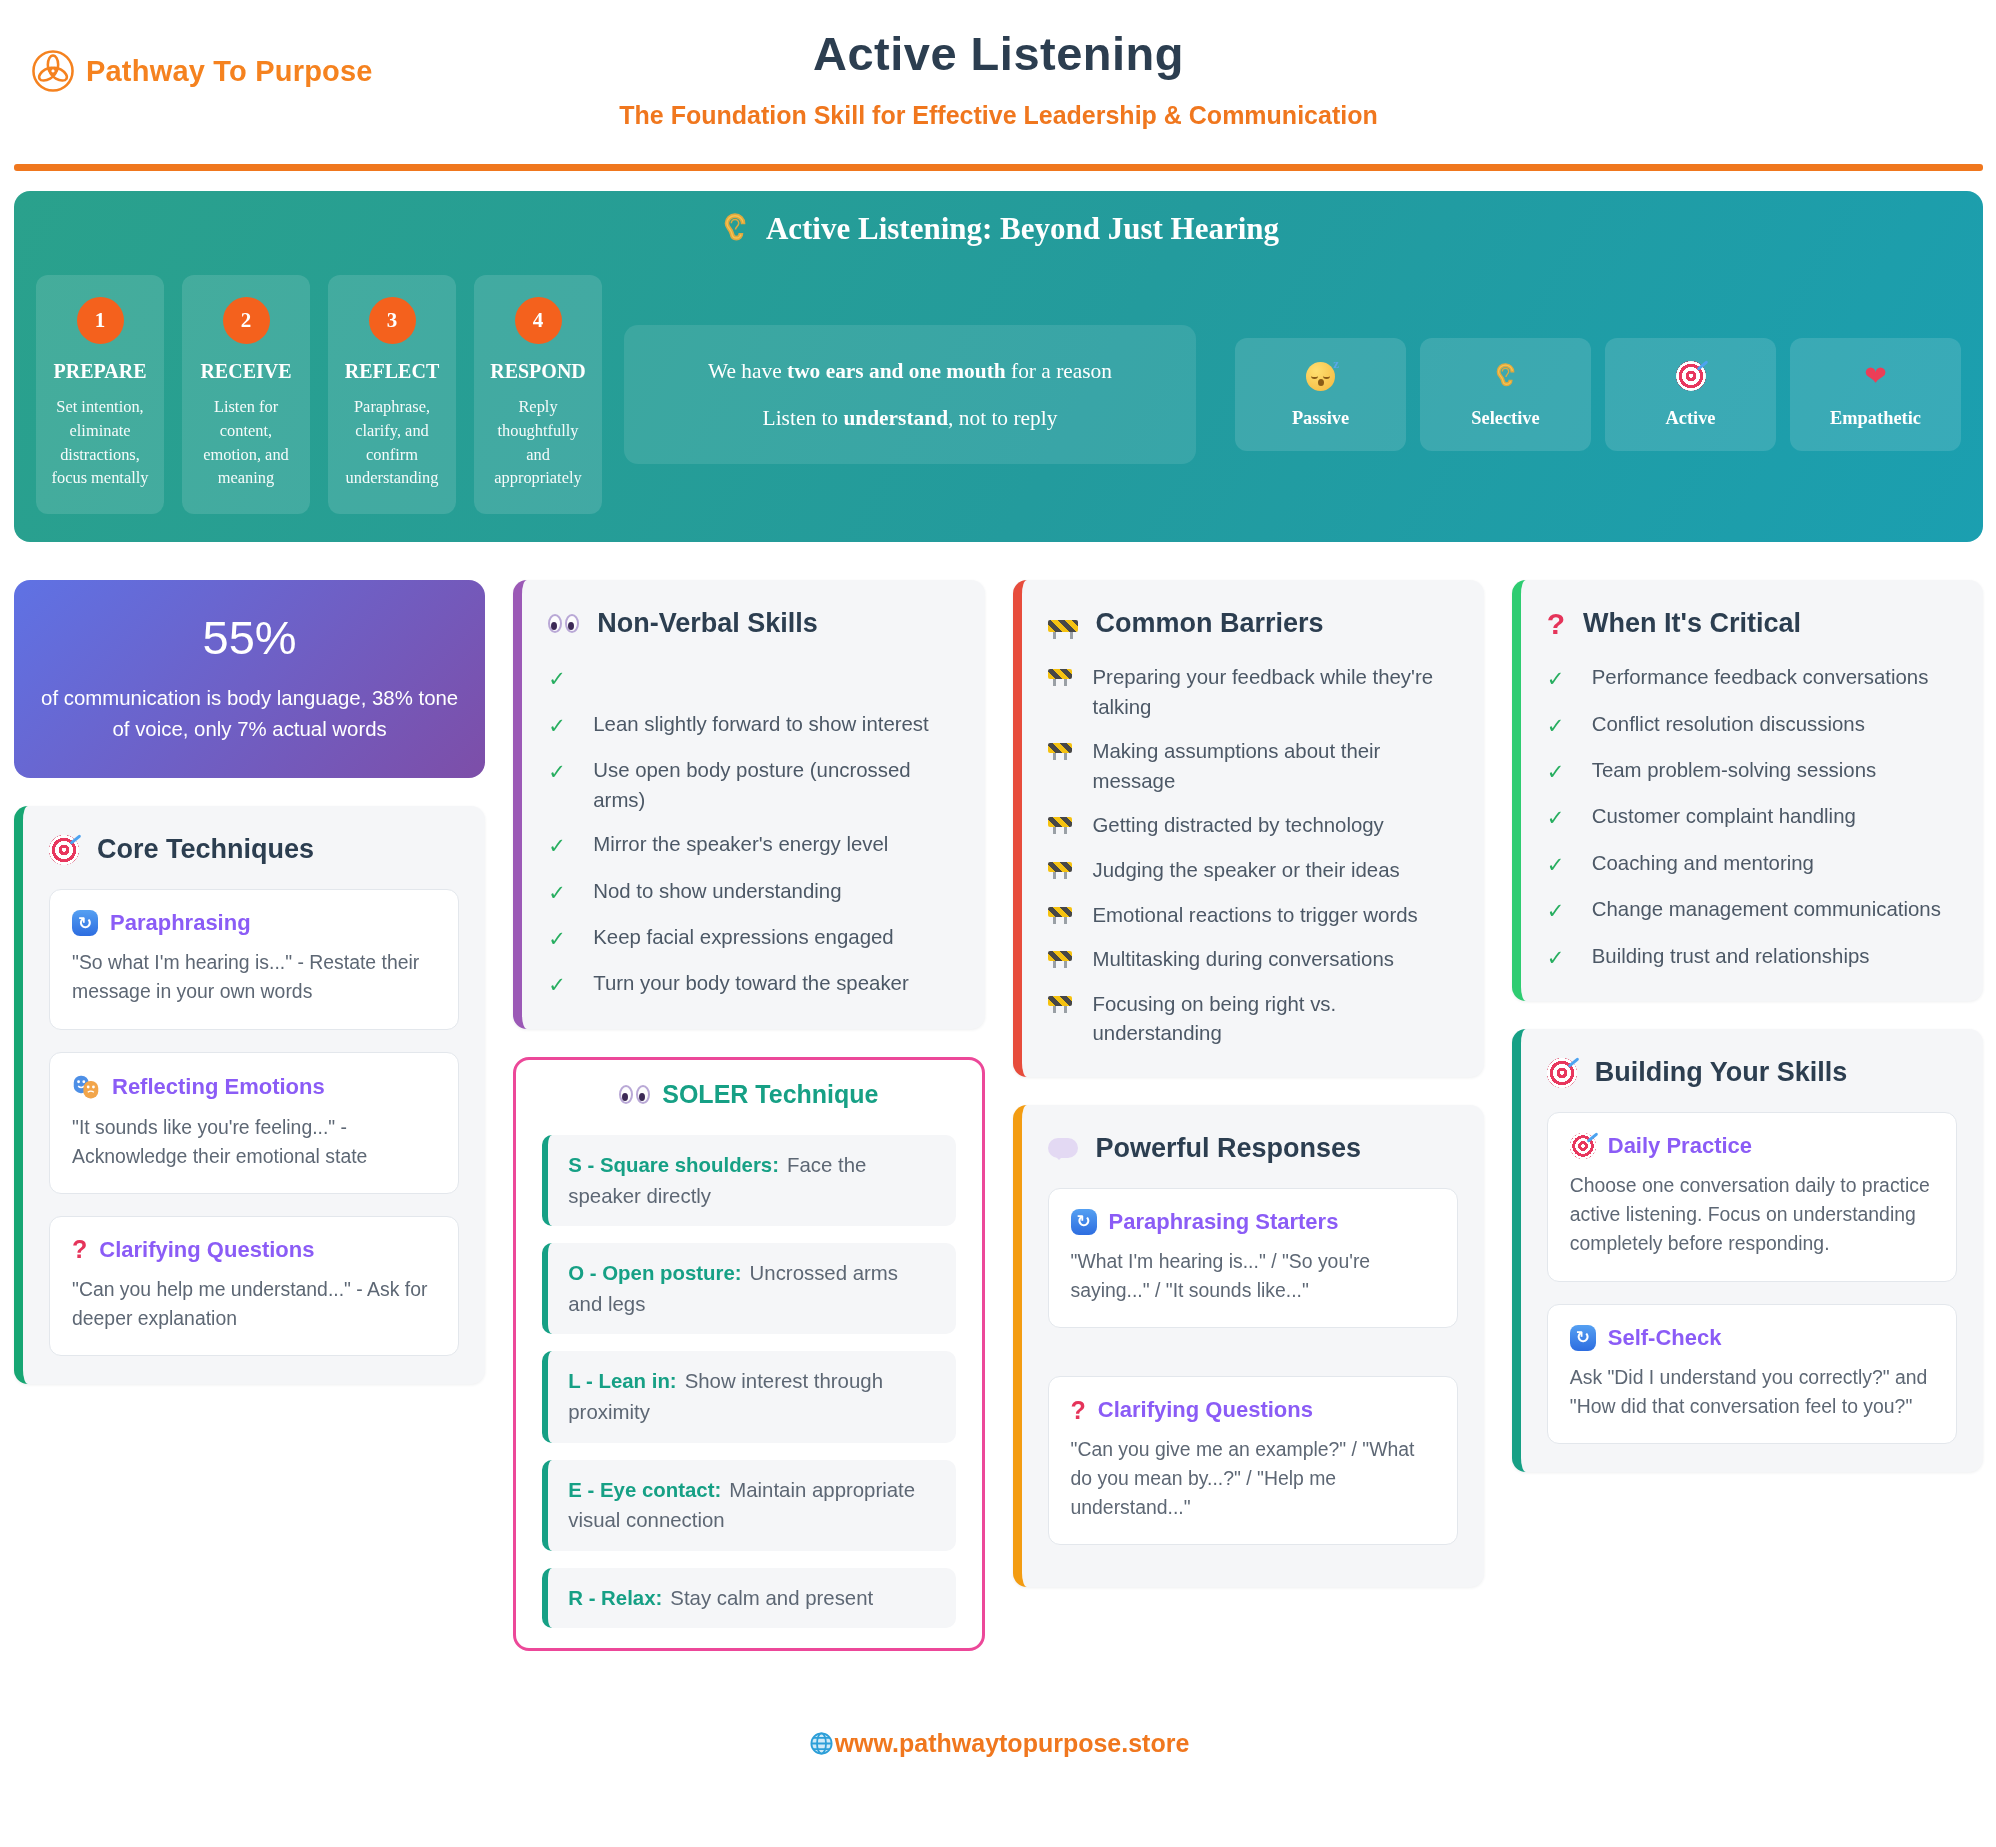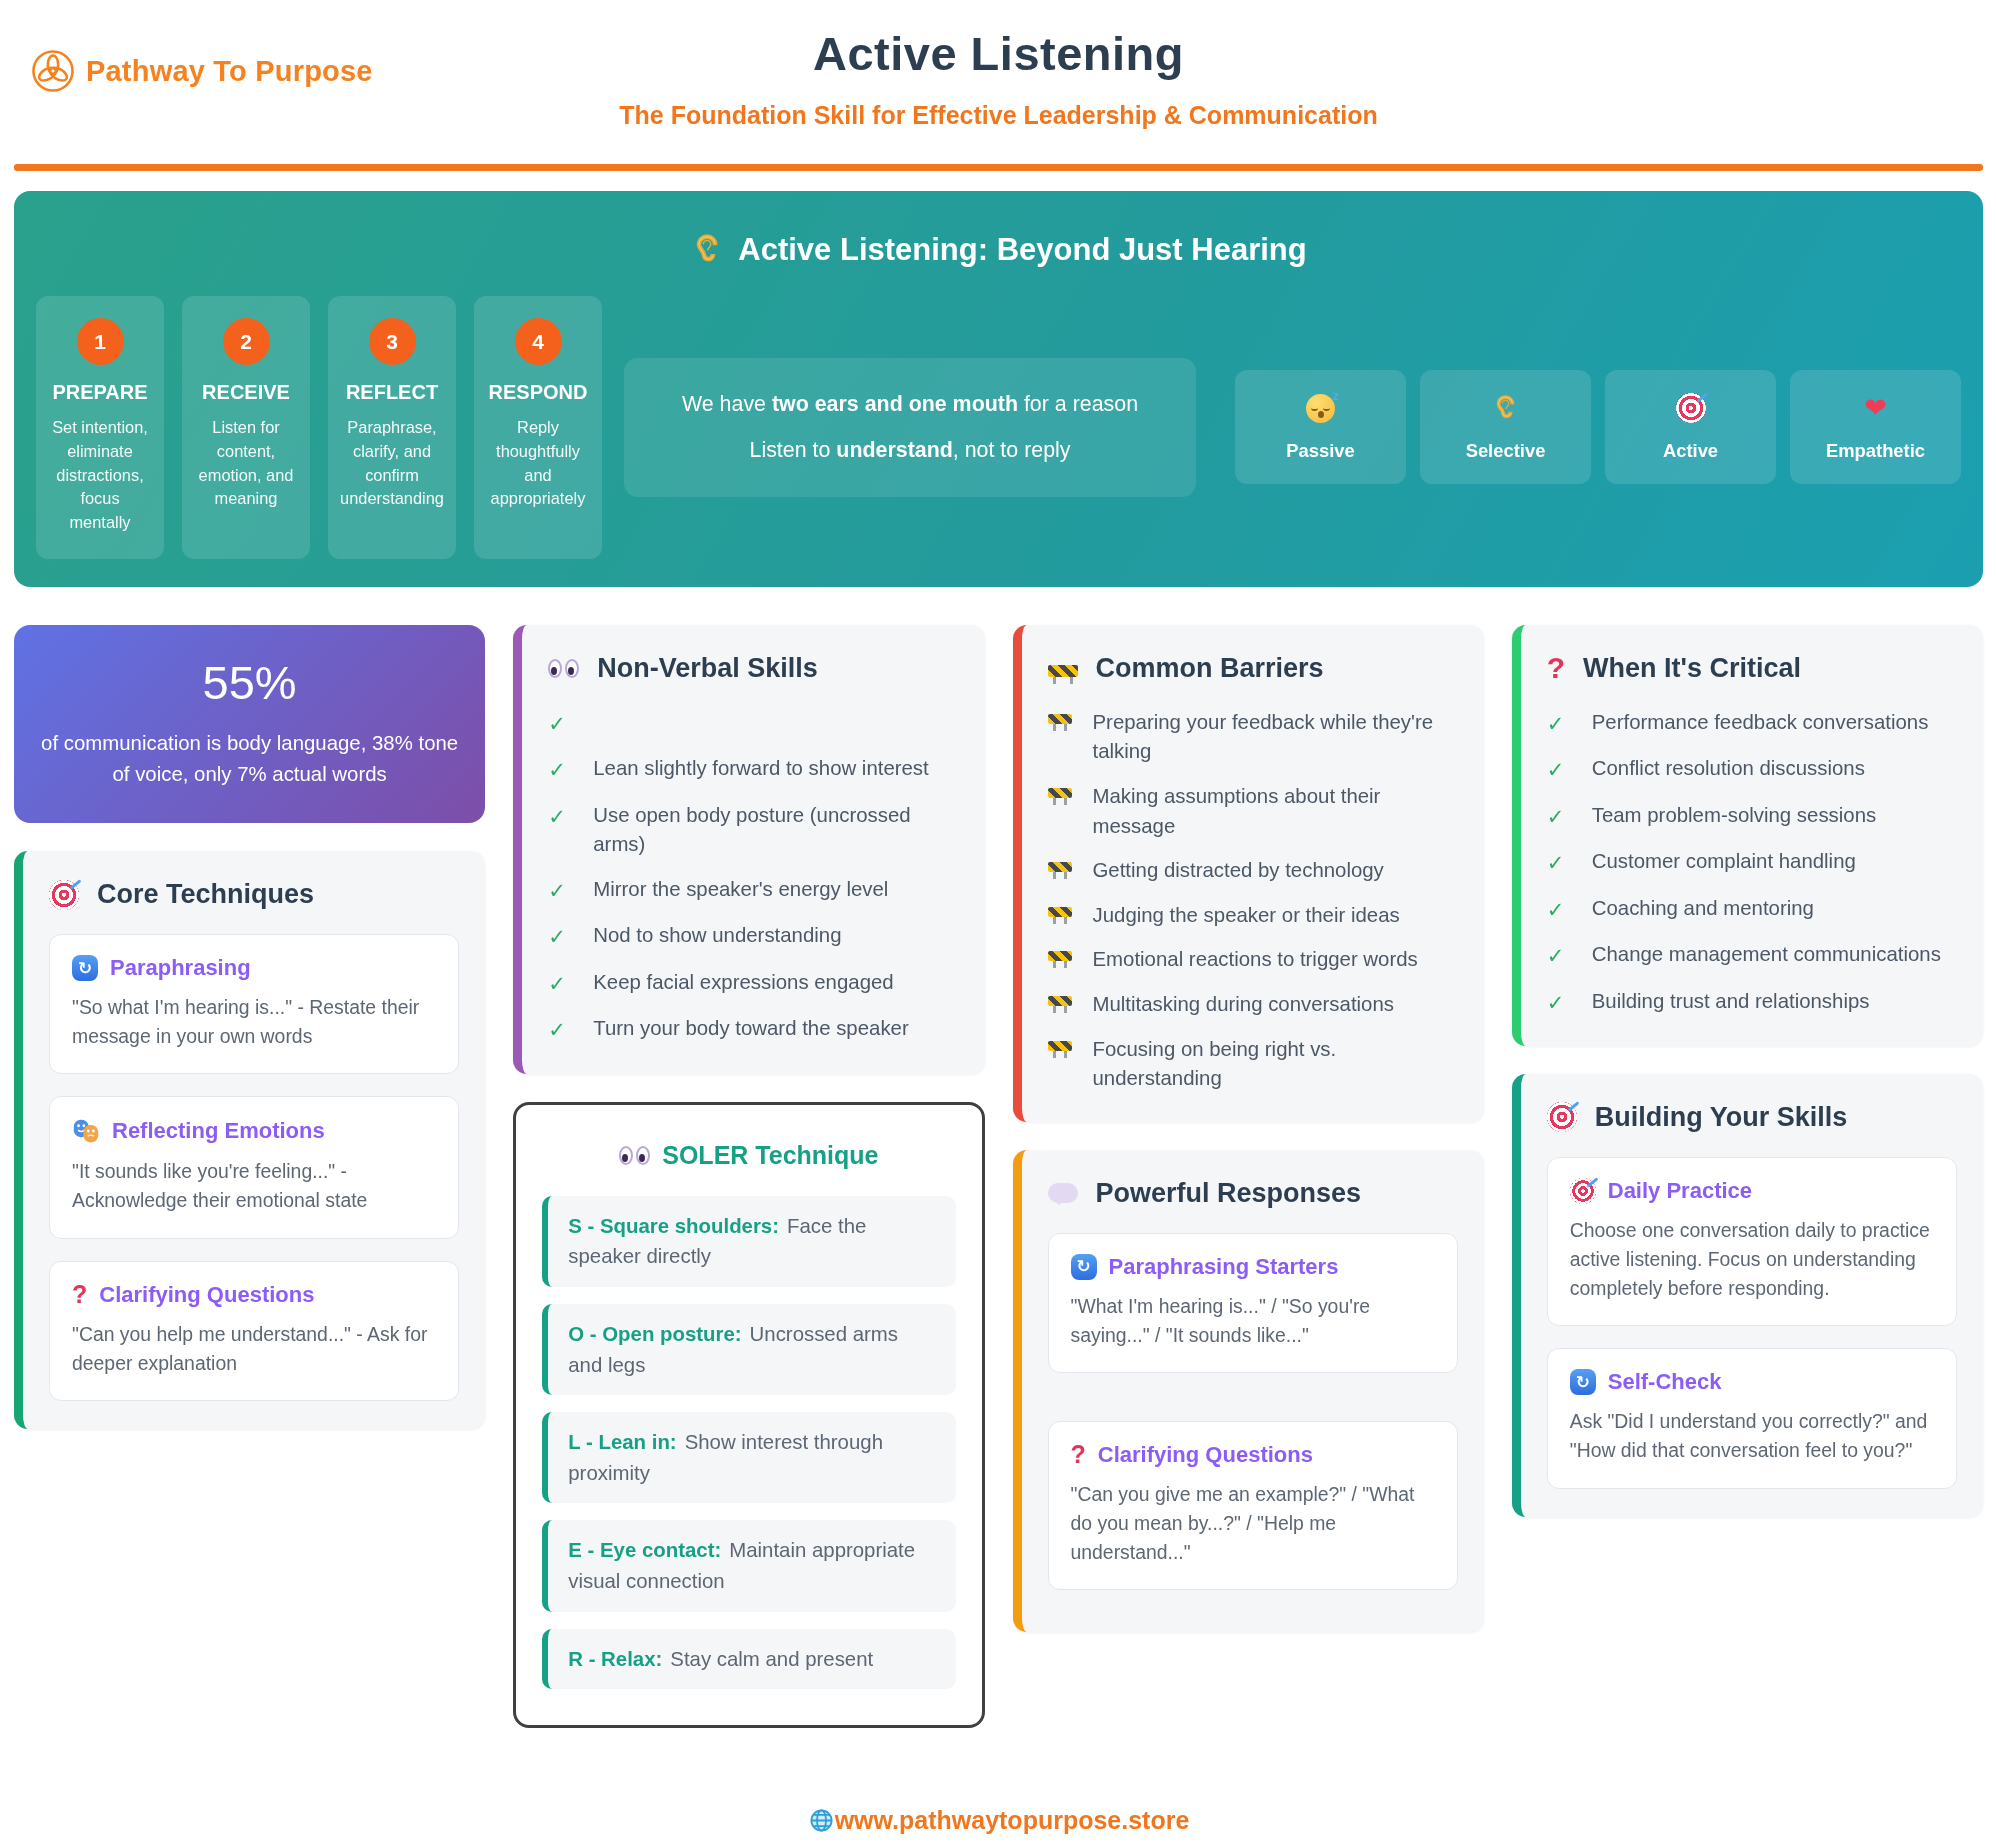--- a/index.html
+++ b/index.html
@@ -14,23 +14,24 @@
   .header { position: relative; padding-top: 26px; height: 169px; }
   .brand { position: absolute; left: 16px; top: 48px; display: flex; align-items: center; gap: 10px; }
   .brand svg { width: 46px; height: 46px; }
   .brand-name { color: #f5821f; font-size: 29px; font-weight: 700; letter-spacing: 0.2px; }
   .page-title { text-align: center; font-size: 47px; font-weight: 800; color: #2c3e50; letter-spacing: 0.5px; }
   .page-subtitle { text-align: center; font-size: 25px; font-weight: 600; color: #f0771e; margin-top: 20px; }
   .rule { height: 7px; background: #f0771e; border-radius: 3px; margin-top: 34px; }
 
   
   .banner {
-    margin-top: 22px; border-radius: 16px; padding: 41px 22px 28px 22px;
+    margin-top: 22px; border-radius: 16px; padding: 20px 22px 28px 22px;
     background: linear-gradient(120deg, #2aa18c 0%, #239b9d 55%, #1b9fb0 100%);
     color: #fff;
+    font-family: Liberation Serif, serif;
   }
   .banner-title { display: flex; align-items: center; justify-content: center; gap: 14px;
     font-size: 31px; font-weight: 800; margin-bottom: 28px; }
   .banner-row { display: flex; align-items: center; gap: 22px; }
   .steps { display: flex; gap: 18px; }
   .step { width: 128px; background: rgba(255,255,255,0.13); border-radius: 12px;
     padding: 22px 12px 24px 12px; text-align: center; }
   .step-num { width: 47px; height: 47px; border-radius: 50%; background: #f4611d;
     color: #fff; font-size: 21px; font-weight: 800; display: flex; align-items: center;
     justify-content: center; margin: 0 auto 16px auto; }
@@ -78,21 +79,21 @@
   .sub { background: #fff; border: 1px solid #e3e7ec; border-radius: 12px;
     padding: 20px 22px 22px 22px; margin-bottom: 22px; }
   .sub:last-child { margin-bottom: 0; }
   .sub-head { display: flex; align-items: center; gap: 12px; margin-bottom: 12px; }
   .sub-title { font-size: 22px; font-weight: 800; color: #8b5cf6; }
   .sub-desc { font-size: 19.4px; line-height: 1.5; color: #5d6774; }
   .spaced .sub { margin-bottom: 48px; }
   .spaced .sub:last-child { margin-bottom: 14px; }
 
   
-  .soler { background: #fff; border: 3px solid #404040; border-radius: 16px; padding: 36px 26px; }
+  .soler { background: #fff; border: 3px solid #ec4899; border-radius: 16px; padding: 20px 26px; }
   .soler-title { display: flex; align-items: center; justify-content: center; gap: 12px;
     color: #16a085; font-size: 25px; font-weight: 800; margin-bottom: 26px; }
   .soler-item { background: #f5f6f8; border-left: 6px solid #16a085; border-radius: 10px;
     padding: 15px 20px; margin-bottom: 17px; font-size: 20.4px; line-height: 1.5; color: #5d6774; }
   .soler-item:last-child { margin-bottom: 0; }
   .soler-label { color: #16a085; font-weight: 800; margin-right: 8px; }
 
   
   .footer { text-align: center; margin-top: 78px; }
   .footer-url { display: inline-flex; align-items: center; color: #f0771e;

